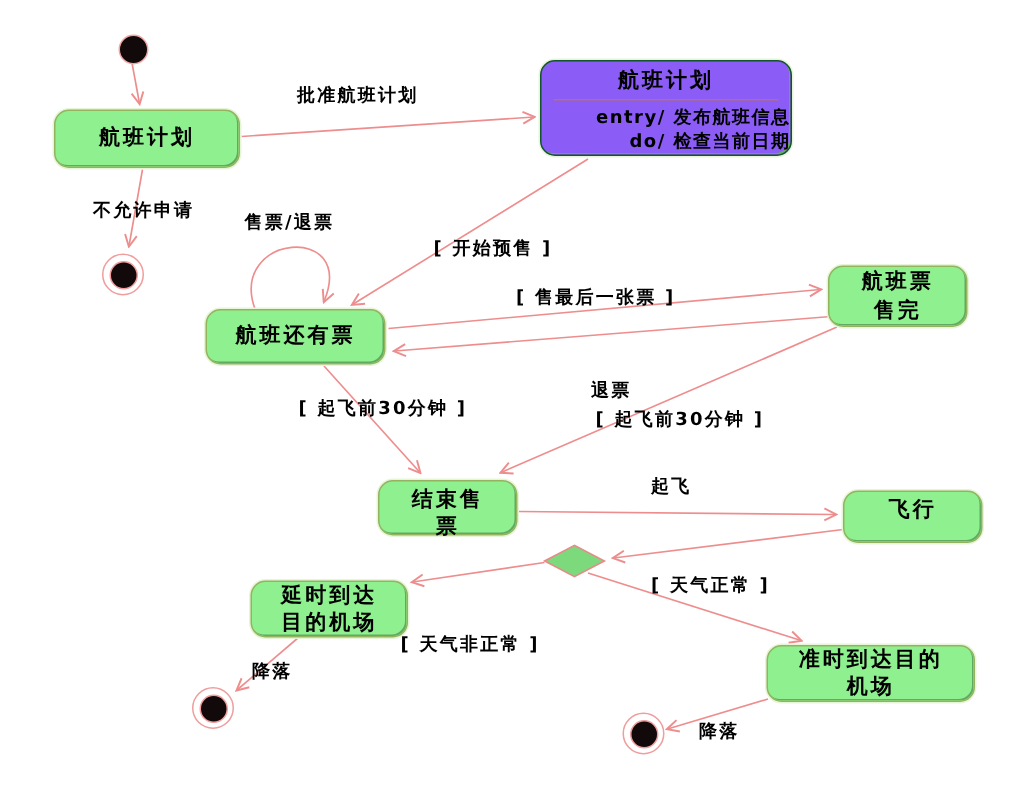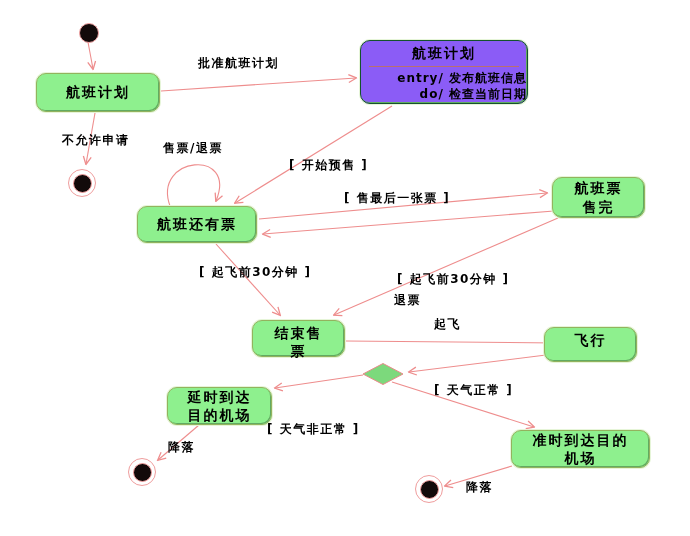--- a/index.html
+++ b/index.html
@@ -96,34 +96,34 @@
   </div>
 
   <div class="state" style="left:137px; top:206px; width:120px; height:37px;">航班还有票</div>
 
   <div class="state" style="left:552px; top:177px; width:93px; height:41px;">航班票
 售完</div>
 
   <div class="state top-align" style="left:252px; top:320px; width:93px; height:37px;">结束售
 票</div>
 
-  <div class="state top-align" style="left:544px; top:327px; width:93px; height:35px;">飞行</div>
+  <div class="state top-align" style="left:562px; top:327px; width:93px; height:35px;">飞行</div>
 
   <div class="state" style="left:167px; top:387px; width:105px; height:38px;">延时到达
 目的机场</div>
 
   <div class="state" style="left:511px; top:430px; width:139px; height:38px;">准时到达目的
 机场</div>
 
   <div class="lbl" style="left:198px; top:56px;">批准航班计划</div>
   <div class="lbl" style="left:62px; top:133px;">不允许申请</div>
   <div class="lbl" style="left:163px; top:141px;">售票/退票</div>
   <div class="lbl" style="left:273px; top:158px;margin-left:16px;">[ 开始预售 ]</div>
   <div class="lbl" style="left:344px; top:191px;">[ 售最后一张票 ]</div>
-  <div class="lbl" style="left:394px; top:253px;margin-top:40px;">退票</div>
+  <div class="lbl" style="left:394px; top:253px;">退票</div>
   <div class="lbl" style="left:199px; top:265px;">[ 起飞前30分钟 ]</div>
   <div class="lbl" style="left:397px; top:272px;">[ 起飞前30分钟 ]</div>
   <div class="lbl" style="left:434px; top:317px;">起飞</div>
   <div class="lbl" style="left:267px; top:386px;margin-top:36px;">[ 天气非正常 ]</div>
   <div class="lbl" style="left:434px; top:383px;">[ 天气正常 ]</div>
   <div class="lbl" style="left:168px; top:440px;">降落</div>
   <div class="lbl" style="left:466px; top:480px;">降落</div>
 
 </div>
 

